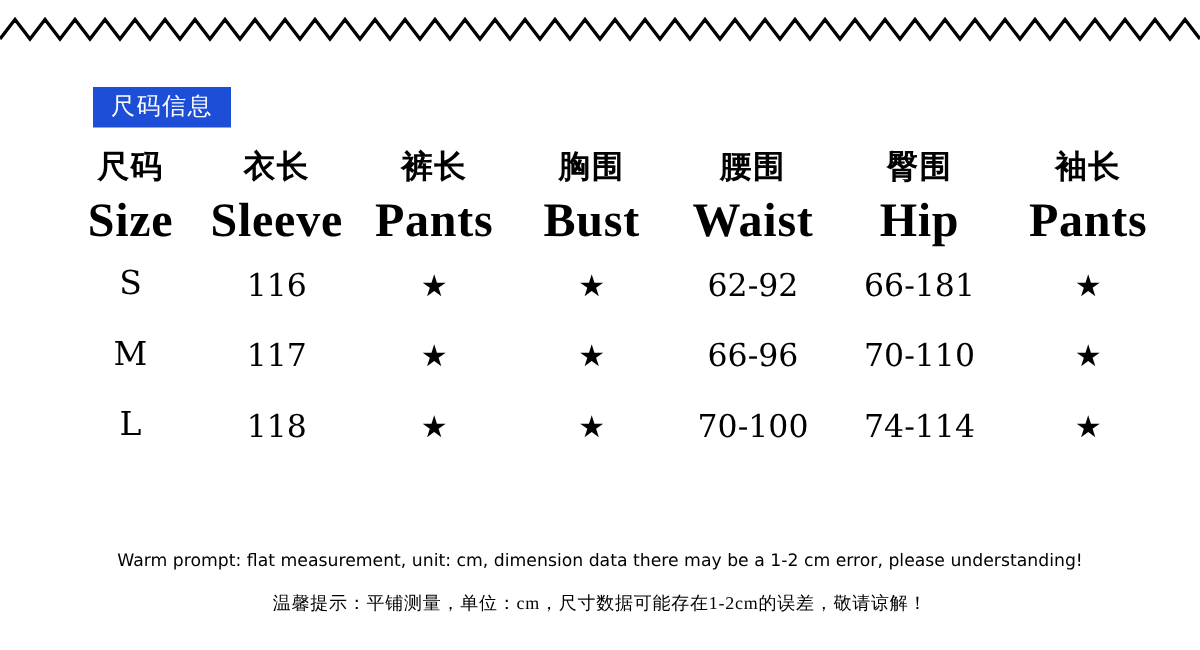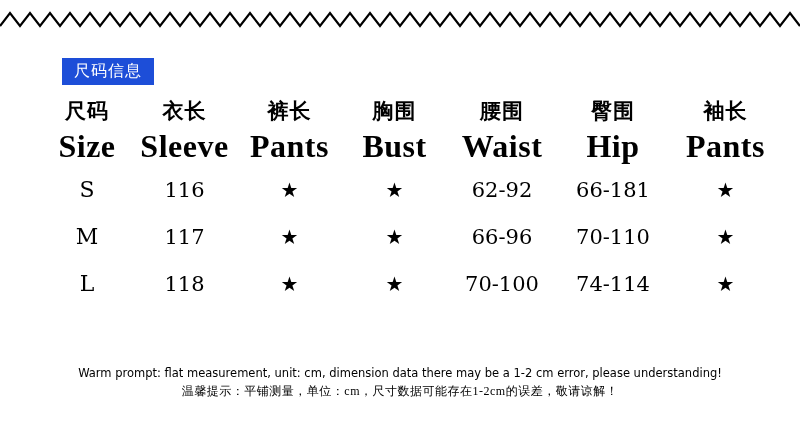--- a/index.html
+++ b/index.html
@@ -85,21 +85,21 @@
     position: absolute;
     left: 0;
     top: 366px;
     width: 800px;
     text-align: center;
   }
   .note-en {
     font-family: "DejaVu Sans", sans-serif;
     font-size: 11.5px;
     color: #000000;
-    margin-bottom: 3px;
+    margin-bottom: 14px;
   }
   .note-cn {
     font-family: Liberation Serif, serif;
     font-size: 12px;
     color: #000000;
     letter-spacing: 0.5px;
   }
 </style>
 </head>
 <body>

